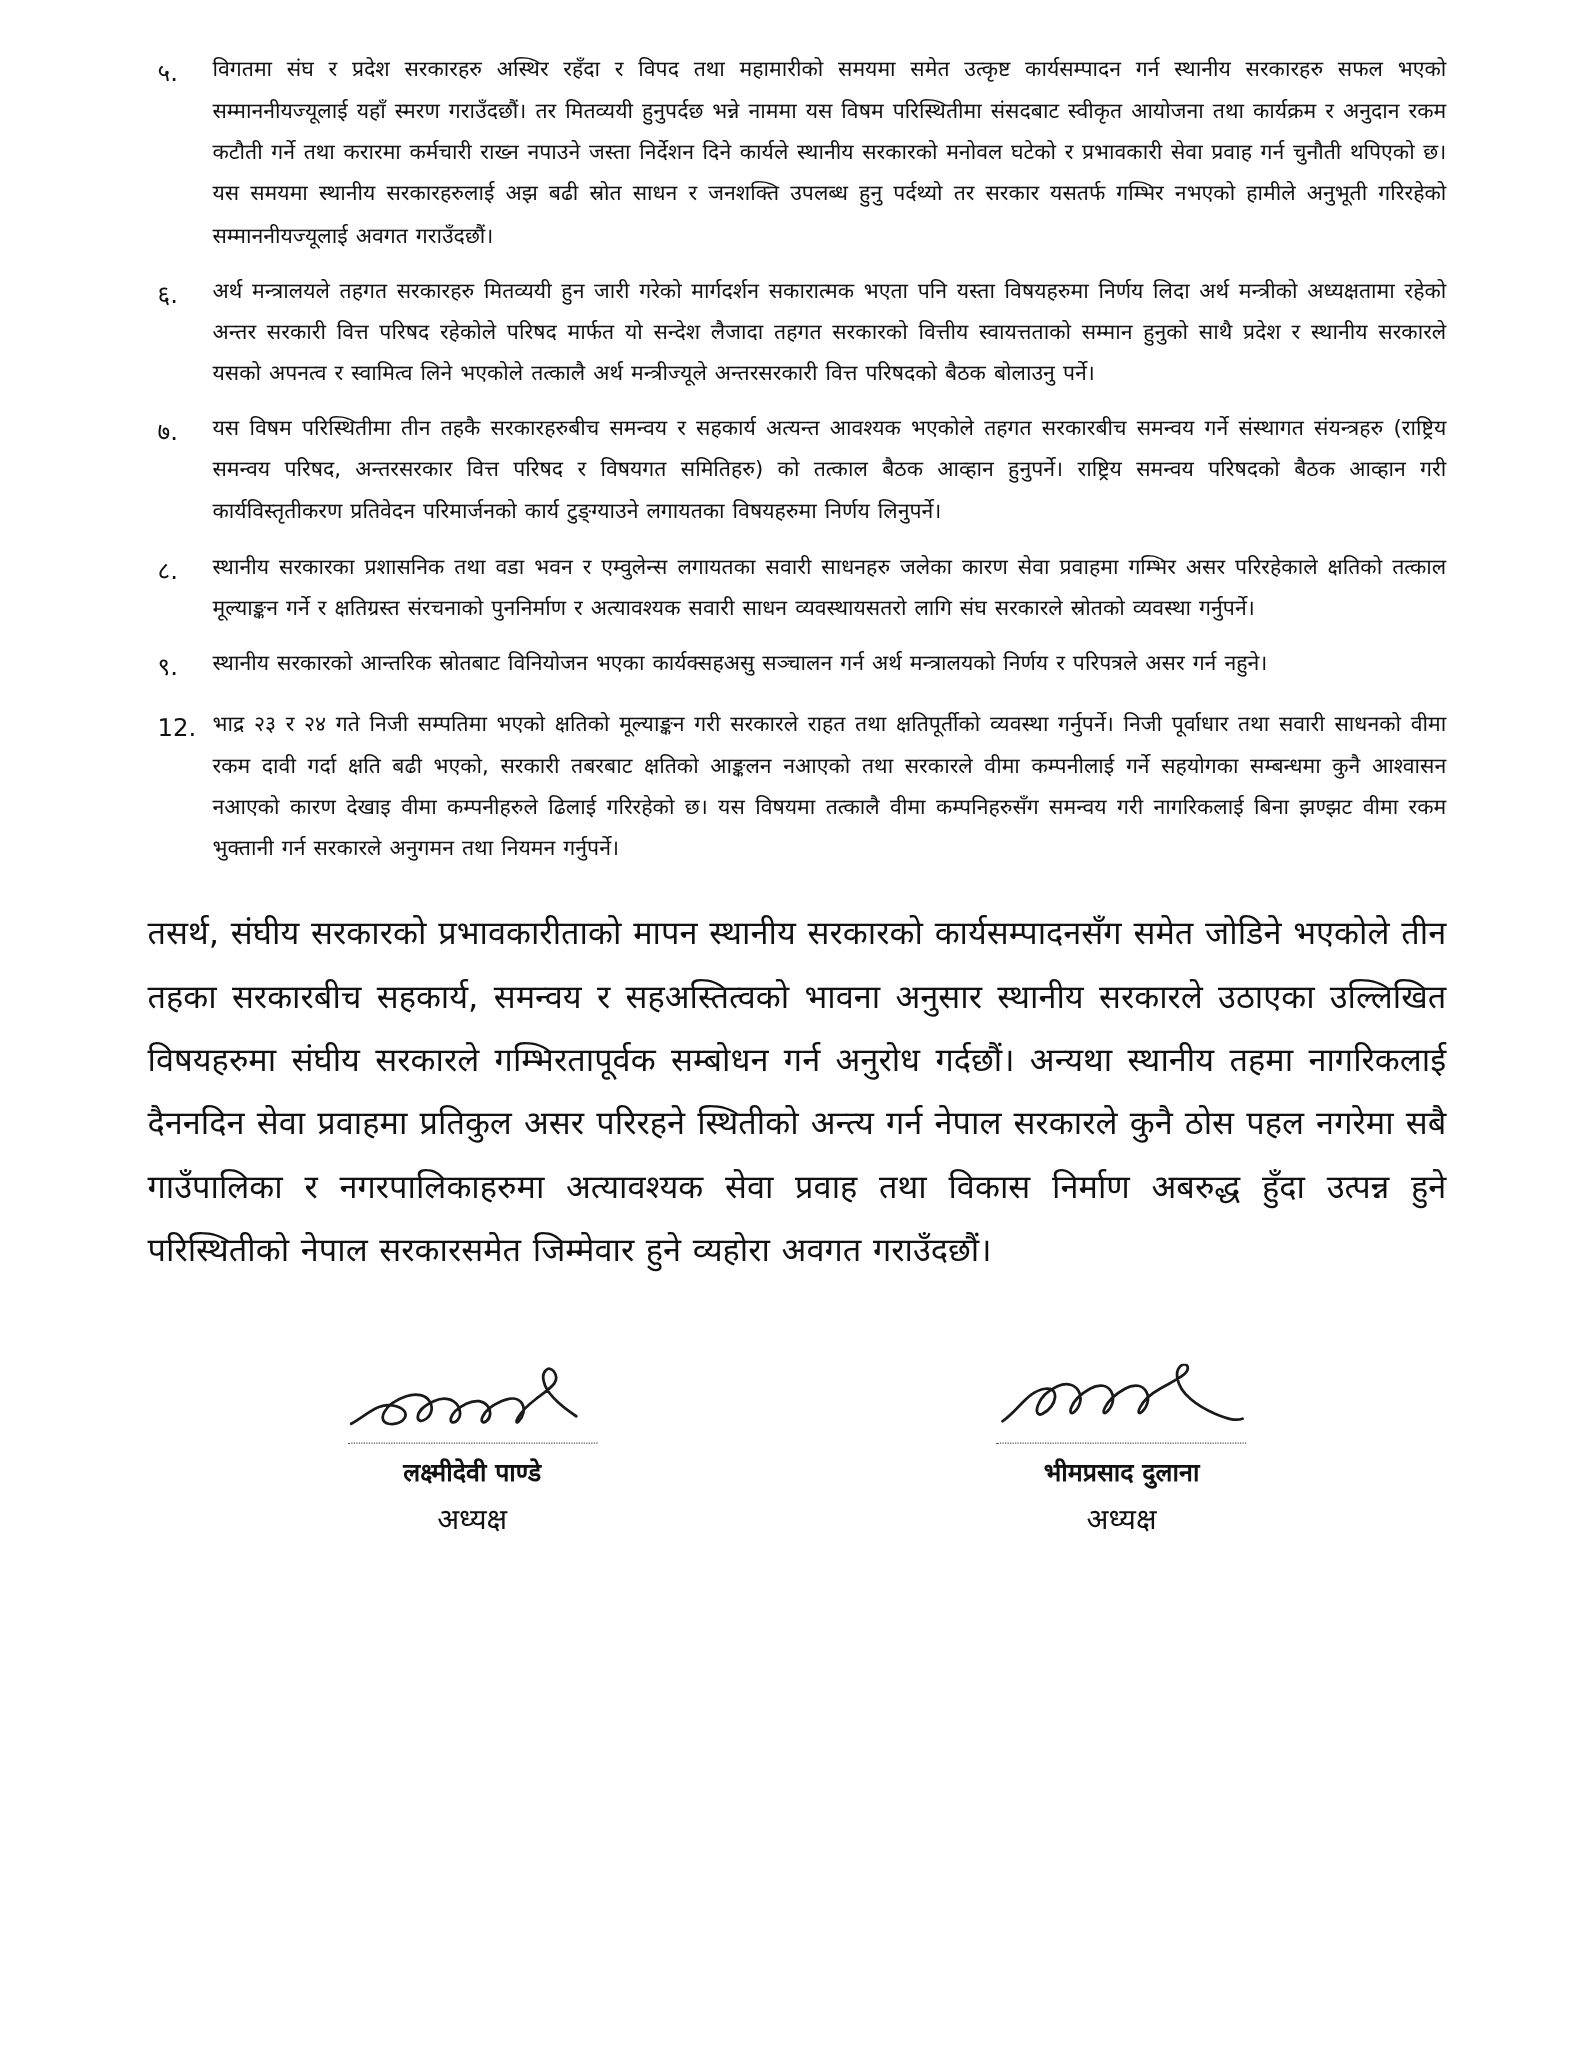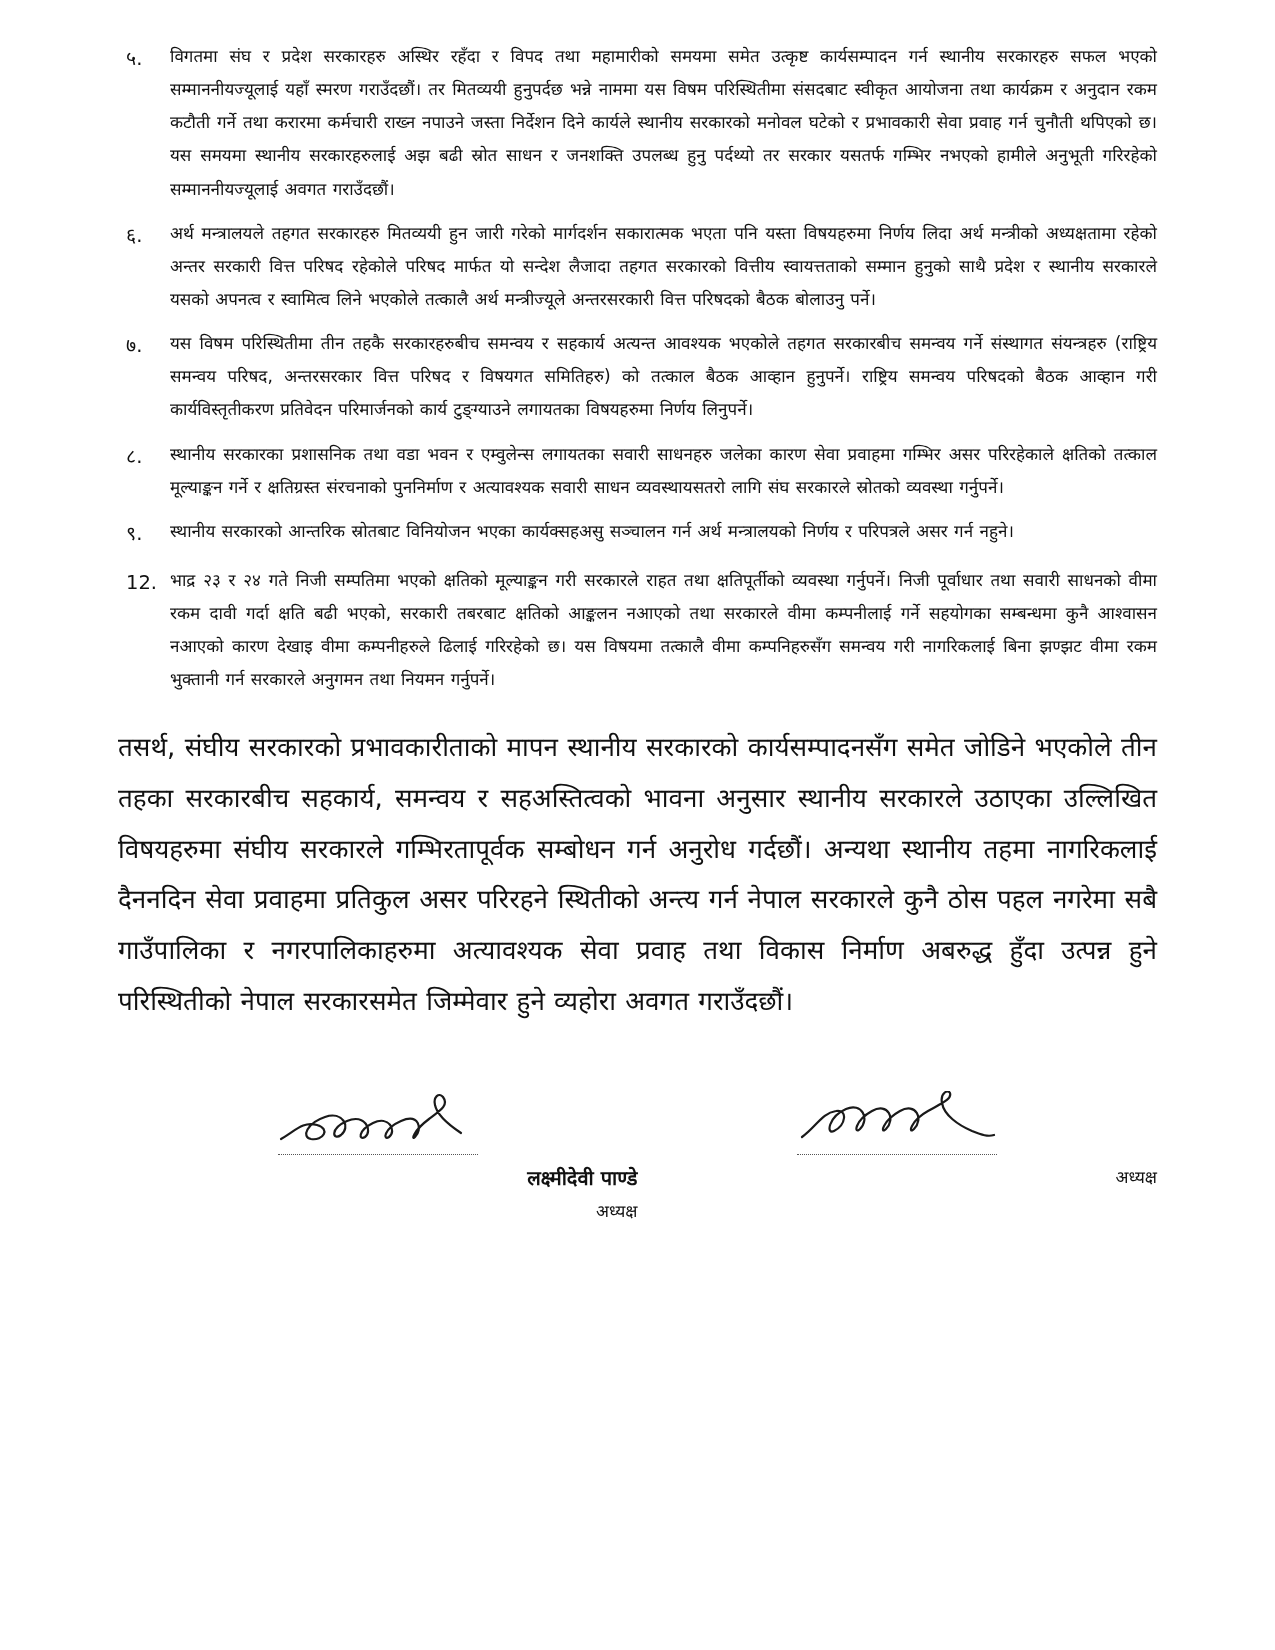--- a/index.html
+++ b/index.html
@@ -52,21 +52,21 @@
     line-height: 1.95;
     text-align: justify;
     word-spacing: 1px;
   }
   .signatures {
     display: flex;
     margin-top: 62px;
   }
   .sig-block {
     flex: 1 1 50%;
-    text-align: right;
+    text-align: center;
     position: relative;
   }
   .sig-mark {
     height: 64px;
     display: flex;
     align-items: flex-end;
     justify-content: center;
     overflow: hidden;
   }
   .sig-mark svg {
@@ -77,21 +77,21 @@
     margin: 0 auto 6px auto;
     border-bottom: 1px dotted #555;
     height: 1px;
   }
   .sig-name {
     font-size: 20px;
     line-height: 1.7;
     font-weight: bold;
   }
   .sig-role {
-    font-size: 17px;
+    font-size: 23px;
     line-height: 1.9;
   }
   .sig-org {
     font-size: 19.5px;
     line-height: 1.9;
   }
 </style>
 </head>
 <body>
 
@@ -146,18 +146,19 @@
       <div class="sig-role">अध्यक्ष</div>
     </div>
 
     <div class="sig-block">
       <div class="sig-mark">
         <svg width="210" height="62" viewBox="0 0 210 62">
           <path d="M10 46 C24 36, 30 22, 44 20 C56 18, 54 34, 42 40 C34 44, 36 26, 54 18 C70 11, 78 28, 68 38 C62 44, 62 30, 80 20 C96 11, 104 28, 94 38 C88 44, 90 30, 108 20 C124 11, 132 28, 122 38 C116 44, 118 30, 136 20 C150 12, 160 8, 158 2 C156 -2, 148 2, 150 12 C152 24, 166 34, 180 40 C190 44, 196 46, 202 44" fill="none" stroke="#1a1a1a" stroke-width="2.2" stroke-linecap="round"></path>
         </svg>
       </div>
       <div class="sig-rule"></div>
+      <div class="sig-name">भीमप्रसाद दुलाना</div>
       <div class="sig-role">अध्यक्ष</div>
     </div>
 
   </div>
 
 </div>
 
 </body></html>

